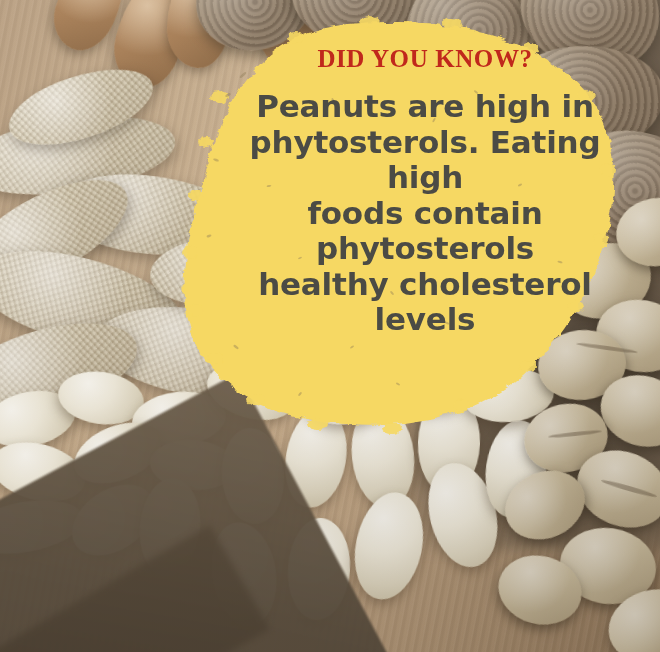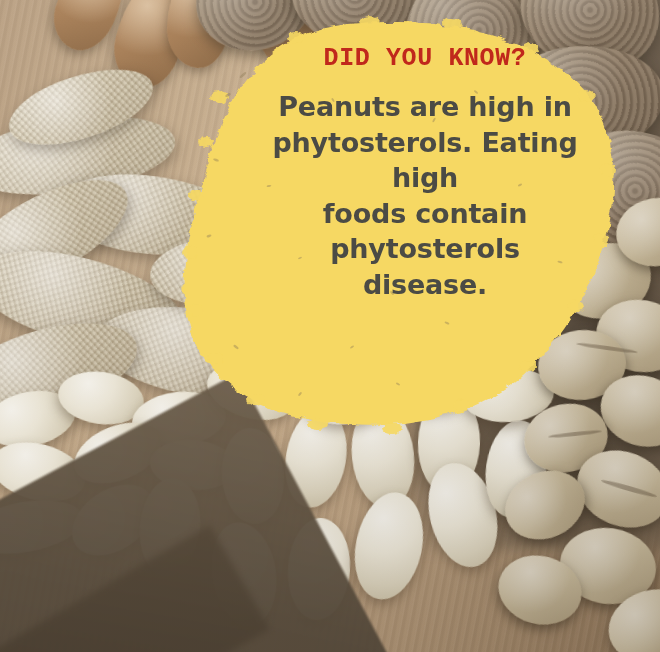--- a/index.html
+++ b/index.html
@@ -146,32 +146,32 @@
 
   
   .callout-text {
     position: absolute;
     left: 228px;
     top: 46px;
     width: 394px;
     text-align: center;
   }
   .kicker {
-    font-family: Liberation Mono, monospace;
+    font-family: Liberation Serif, serif;
     font-weight: bold;
     font-size: 25px;
     letter-spacing: .6px;
     color: #c0281c;
     line-height: 1;
     margin: 0 0 14px 0;
   }
   .body-copy {
     font-family: "DejaVu Sans", sans-serif;
     font-weight: bold;
-    font-size: 27px;
+    font-size: 31px;
     line-height: 35.5px;
     color: #4b4b45;
     letter-spacing: -0.2px;
     margin: 18px;
     -webkit-font-smoothing: antialiased;
   }
 </style>
 </head>
 <body>
 
@@ -316,17 +316,17 @@
       </g>
     </svg>
   </div>
 
   <div class="callout-text">
     <div class="kicker">DID YOU KNOW?</div>
     <div class="body-copy">
       <div>Peanuts are high in</div>
       <div>phytosterols. Eating high</div>
       <div>foods contain phytosterols</div>
-      <div>disease.</div>
+      <div>healthy cholesterol levels</div>
     </div>
   </div>
 
 </div>
 
 </body></html>

